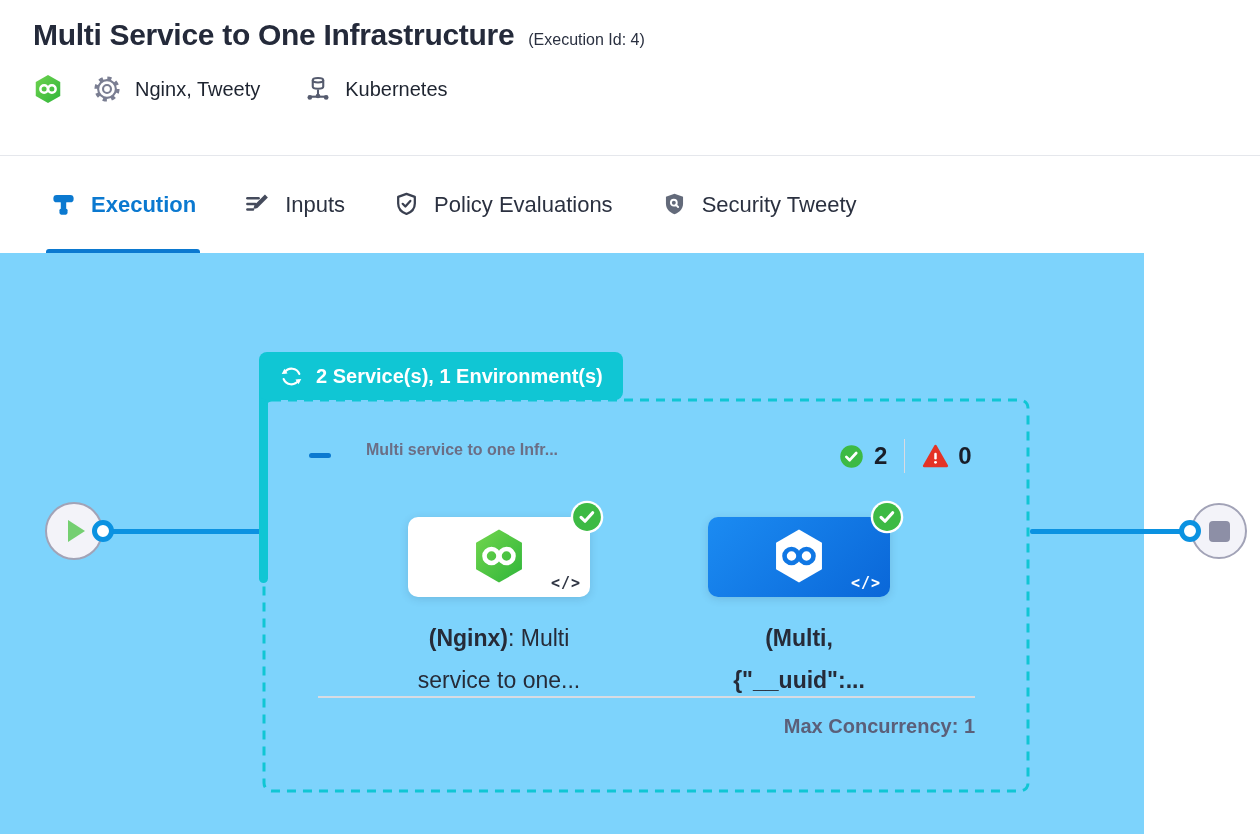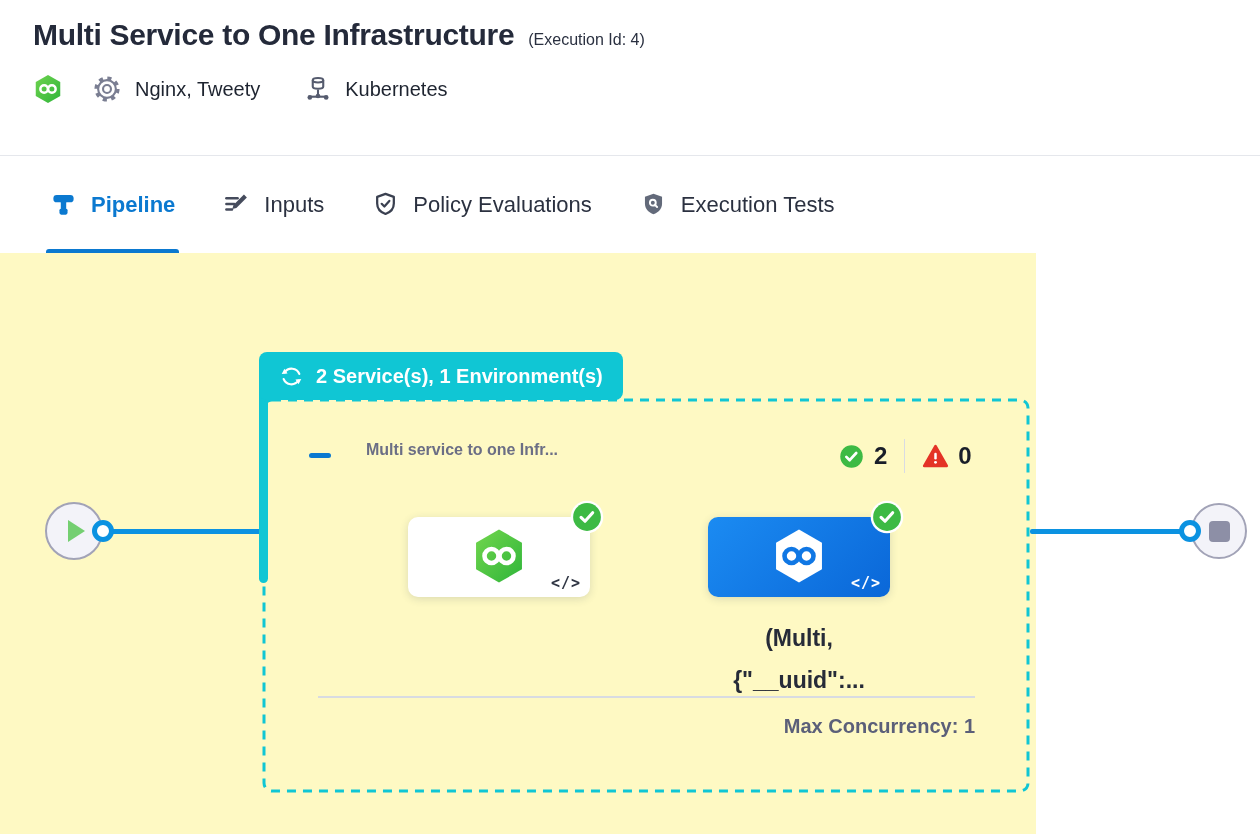--- a/index.html
+++ b/index.html
@@ -21,21 +21,21 @@
   .tabbar { height:98px; border-top:1px solid #e5e7ec; display:flex; align-items:stretch;
             padding-left:50px; background:#fff; }
   .tab { position:relative; display:flex; align-items:center; gap:14px;
          margin-right:48px; cursor:pointer; }
   .tab-label { font-size:22px; font-weight:500; color:#2b3140; }
   .tab.active .tab-label { color:#0b79d0; font-weight:700; }
   .tab.active::after { content:""; position:absolute; left:-4px; right:-4px; bottom:0;
                        height:4px; border-radius:3px 3px 0 0; background:#0b79d0; }
 
   
-  .canvas { position:relative; width:1036px; height:581px; background:#fef9c3;text-decoration:underline; }
+  .canvas { position:relative; width:1144px; height:581px; background:#7dd3fc;text-decoration:underline; }
   .abs { position:absolute; }
 
   .exec-node { width:58px; height:58px; border-radius:50%; background:#f3f3f9;
                border:2px solid #a2a3b7; display:flex; align-items:center; justify-content:center; }
   .play-tri { width:0; height:0; border-top:11px solid transparent; border-bottom:11px solid transparent;
               border-left:17px solid #74cf71; margin-left:5px; }
   .stop-sq { width:21px; height:21px; border-radius:4px; background:#8d8fa6; }
   .connector { width:22px; height:22px; border-radius:50%; background:#fff;
                border:5px solid #0b92e1; }
   .flow-line { height:5px; background:#0b92e1; border-radius:2px; }
@@ -108,21 +108,21 @@
   </div>
 </div>
 
 <nav class="tabbar">
   <div class="tab active">
     <svg width="27" height="27" viewBox="0 0 24 24">
       <rect x="3" y="3.5" width="18" height="6.5" rx="3" fill="#0b79d0"></rect>
       <rect x="9.6" y="8" width="4.8" height="9" rx="2" fill="#0b79d0"></rect>
       <rect x="8.4" y="15.5" width="7.2" height="5.5" rx="1.6" fill="#0b79d0"></rect>
     </svg>
-    <span class="tab-label">Pipeline</span>
+    <span class="tab-label">Execution</span>
   </div>
   <div class="tab">
     <svg width="27" height="27" viewBox="0 0 24 24">
       <line x1="3" y1="6.5" x2="13" y2="6.5" stroke="#454b5c" stroke-width="2.2" stroke-linecap="round"></line>
       <line x1="3" y1="11.5" x2="10" y2="11.5" stroke="#454b5c" stroke-width="2.2" stroke-linecap="round"></line>
       <line x1="3" y1="16.5" x2="8" y2="16.5" stroke="#454b5c" stroke-width="2.2" stroke-linecap="round"></line>
       <path d="M18.6 3.2 l2.6 2.6 -9.3 9.3 -3.6 1 1 -3.6 z" fill="#454b5c"></path>
     </svg>
     <span class="tab-label">Inputs</span>
   </div>
@@ -132,21 +132,21 @@
       <path d="M8.6 11.4 l2.4 2.4 4.4 -5" fill="none" stroke="#3a4050" stroke-width="2" stroke-linecap="round" stroke-linejoin="round"></path>
     </svg>
     <span class="tab-label">Policy Evaluations</span>
   </div>
   <div class="tab">
     <svg width="27" height="27" viewBox="0 0 24 24">
       <path d="M12 2.4 L19.6 5 V11 c0 4.7 -3.2 8 -7.6 9.6 C7.6 19 4.4 15.7 4.4 11 V5 Z" fill="#636a7a"></path>
       <circle cx="11.4" cy="10.4" r="2.6" fill="none" stroke="#fff" stroke-width="1.7"></circle>
       <line x1="13.3" y1="12.3" x2="15.2" y2="14.2" stroke="#fff" stroke-width="1.7" stroke-linecap="round"></line>
     </svg>
-    <span class="tab-label">Execution Tests</span>
+    <span class="tab-label">Security Tweety</span>
   </div>
 </nav>
 
 <div class="canvas">
 
   <div class="abs exec-node" style="left:45px; top:249px;">
     <div class="play-tri"></div>
   </div>
   <div class="abs flow-line" style="left:104px; top:276px; width:158px;"></div>
   <div class="abs connector" style="left:92px; top:267px;"></div>
@@ -209,20 +209,24 @@
       <circle cx="15.1" cy="12" r="2.9" fill="none" stroke="#1077e4" stroke-width="1.9"></circle>
     </svg>
     <span class="code-glyph">&lt;/&gt;</span>
   </div>
   <svg class="abs node-badge" style="left:870px; top:247px;" viewBox="0 0 24 24">
     <circle cx="12" cy="12" r="11.5" fill="#fff"></circle>
     <circle cx="12" cy="12" r="9.8" fill="#3dba44"></circle>
     <path d="M7.8 12.2 l2.8 2.8 5.4 -6" fill="none" stroke="#fff" stroke-width="2.2" stroke-linecap="round" stroke-linejoin="round"></path>
   </svg>
 
+  <div class="abs svc-label" style="left:344px;">
+    <div><span class="b">(Nginx)</span><span>: Multi</span></div>
+    <div>service to one...</div>
+  </div>
   <div class="abs svc-label" style="left:644px;">
     <div class="b">(Multi,</div>
     <div class="b">{"__uuid":...</div>
   </div>
 
   <div class="abs labels-divider"></div>
   <div class="abs max-conc">Max Concurrency: 1</div>
 
   <div class="abs flow-line" style="left:1030px; top:276px; width:152px;"></div>
   <div class="abs exec-node" style="left:1191px; top:250px; width:56px; height:56px;">

